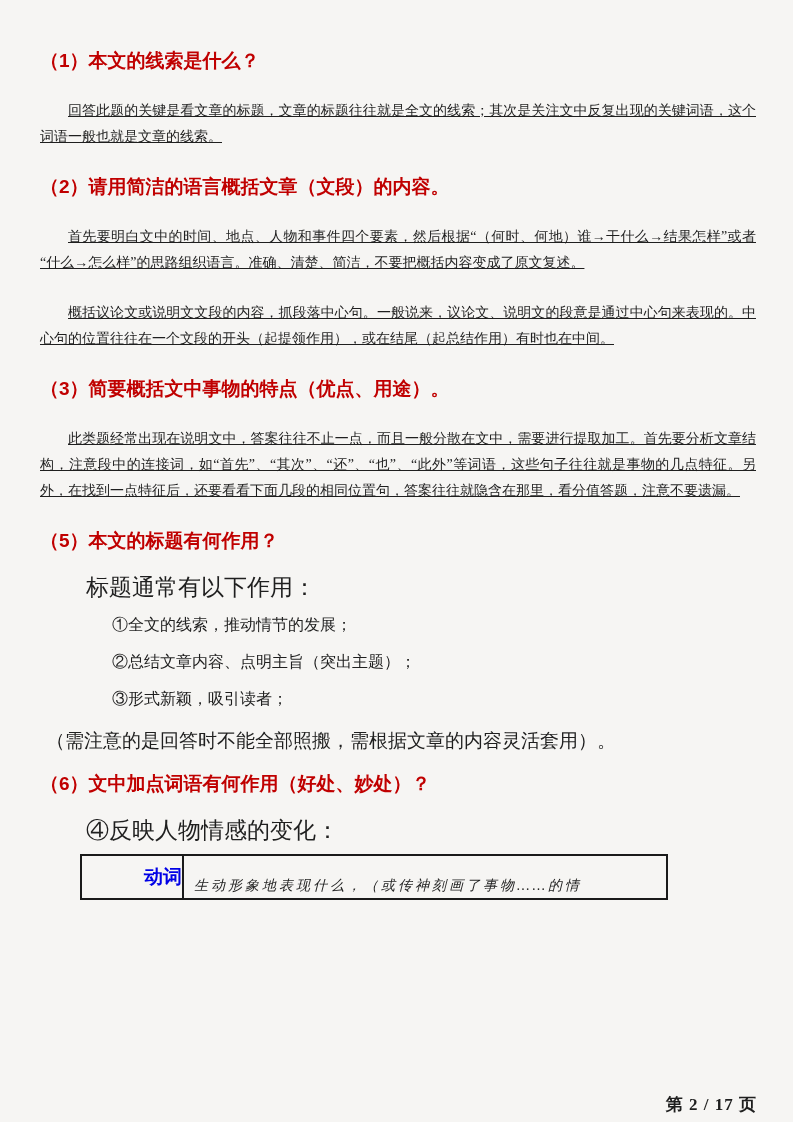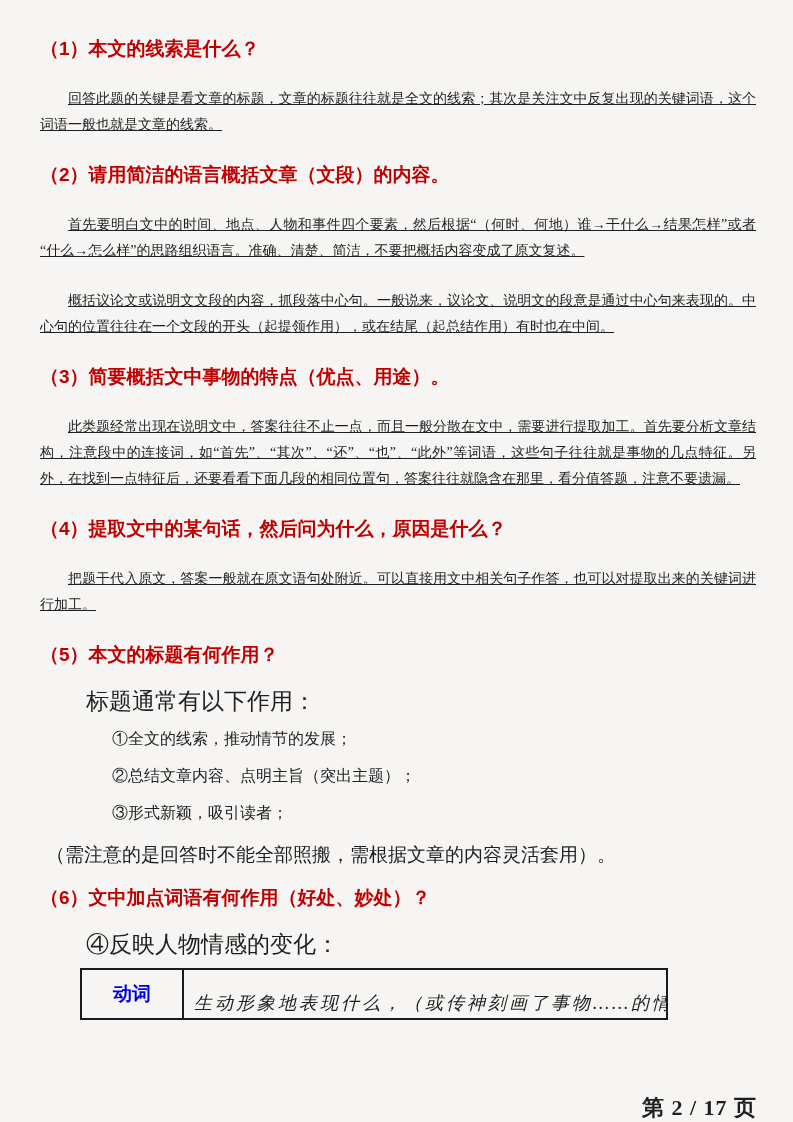--- a/index.html
+++ b/index.html
@@ -24,21 +24,21 @@
   }
   .heading {
     font-family: "Liberation Sans", sans-serif;
     font-weight: bold;
     font-size: 19px;
     line-height: 26px;
     color: var(--heading-red, #c00000);
     margin: 17px 0 21px 0;
   }
   .heading.first {
-    margin-top: 0;
+    margin-top: 12px;
   }
   .para {
     font-size: 14px;
     line-height: 26px;
     text-indent: 2em;
     text-align: justify;
     margin: 24px 0;
     text-decoration: underline;
   }
   .lead {
@@ -61,42 +61,42 @@
     border-collapse: collapse;
     margin: 8px 0 0 40px;
     width: 588px;
     table-layout: fixed;
   }
   .qtable td {
     border: 2px solid var(--border-color, #1a1a1a);
   }
   .qtable td.term {
     width: 100px;
-    text-align: center;
+    text-align: right;
     font-family: "Liberation Sans", sans-serif;
     font-weight: bold;
     font-size: 19px;
     color: var(--term-blue, #0000e6);
     padding: 3px 0;
     margin-left: 18px;
   }
   .qtable td.def {
-    font-size: 18px;
+    font-size: 14px;
     font-style: italic;
     letter-spacing: 3px;
     padding: 21px 4px 3px 10px;
     white-space: nowrap;
     overflow: hidden;
     margin-top: 24px;
   }
   .footer {
     position: absolute;
     top: 1093px;
     right: 36px;
-    font-size: 22px;
+    font-size: 17px;
     font-weight: bold;
     letter-spacing: 1px;
   }
 </style>
 </head>
 <body>
 
 <div class="page">
 
   <section>
@@ -108,24 +108,20 @@
     <h2 class="heading">（2）请用简洁的语言概括文章（文段）的内容。</h2>
     <p class="para">首先要明白文中的时间、地点、人物和事件四个要素，然后根据“（何时、何地）谁→干什么→结果怎样”或者“什么→怎么样”的思路组织语言。准确、清楚、简洁，不要把概括内容变成了原文复述。</p>
     <p class="para">概括议论文或说明文文段的内容，抓段落中心句。一般说来，议论文、说明文的段意是通过中心句来表现的。中心句的位置往往在一个文段的开头（起提领作用），或在结尾（起总结作用）有时也在中间。</p>
   </section>
 
   <section>
     <h2 class="heading">（3）简要概括文中事物的特点（优点、用途）。</h2>
     <p class="para">此类题经常出现在说明文中，答案往往不止一点，而且一般分散在文中，需要进行提取加工。首先要分析文章结构，注意段中的连接词，如“首先”、“其次”、“还”、“也”、“此外”等词语，这些句子往往就是事物的几点特征。另外，在找到一点特征后，还要看看下面几段的相同位置句，答案往往就隐含在那里，看分值答题，注意不要遗漏。</p>
   </section>
 
-  <section>
-    <h2 class="heading">（4）提取文中的某句话，然后问为什么，原因是什么？</h2>
-    <p class="para">把题干代入原文，答案一般就在原文语句处附近。可以直接用文中相关句子作答，也可以对提取出来的关键词进行加工。</p>
-  </section>
 
   <section>
     <h2 class="heading">（5）本文的标题有何作用？</h2>
     <p class="lead">标题通常有以下作用：</p>
     <p class="list-item">①全文的线索，推动情节的发展；</p>
     <p class="list-item">②总结文章内容、点明主旨（突出主题）；</p>
     <p class="list-item">③形式新颖，吸引读者；</p>
     <p class="note">（需注意的是回答时不能全部照搬，需根据文章的内容灵活套用）。</p>
   </section>
 

